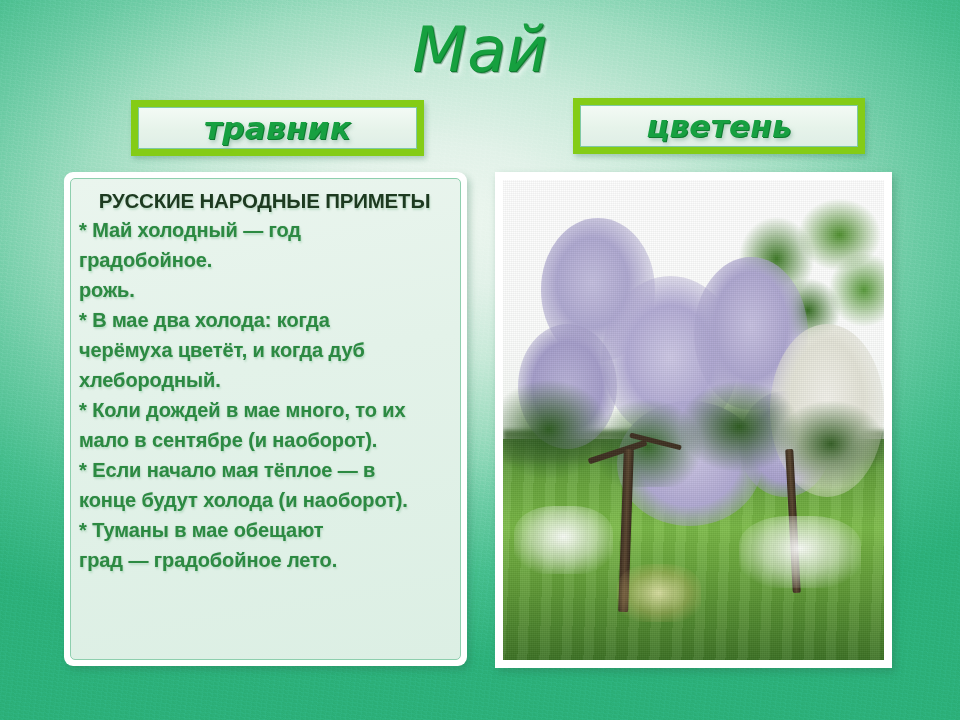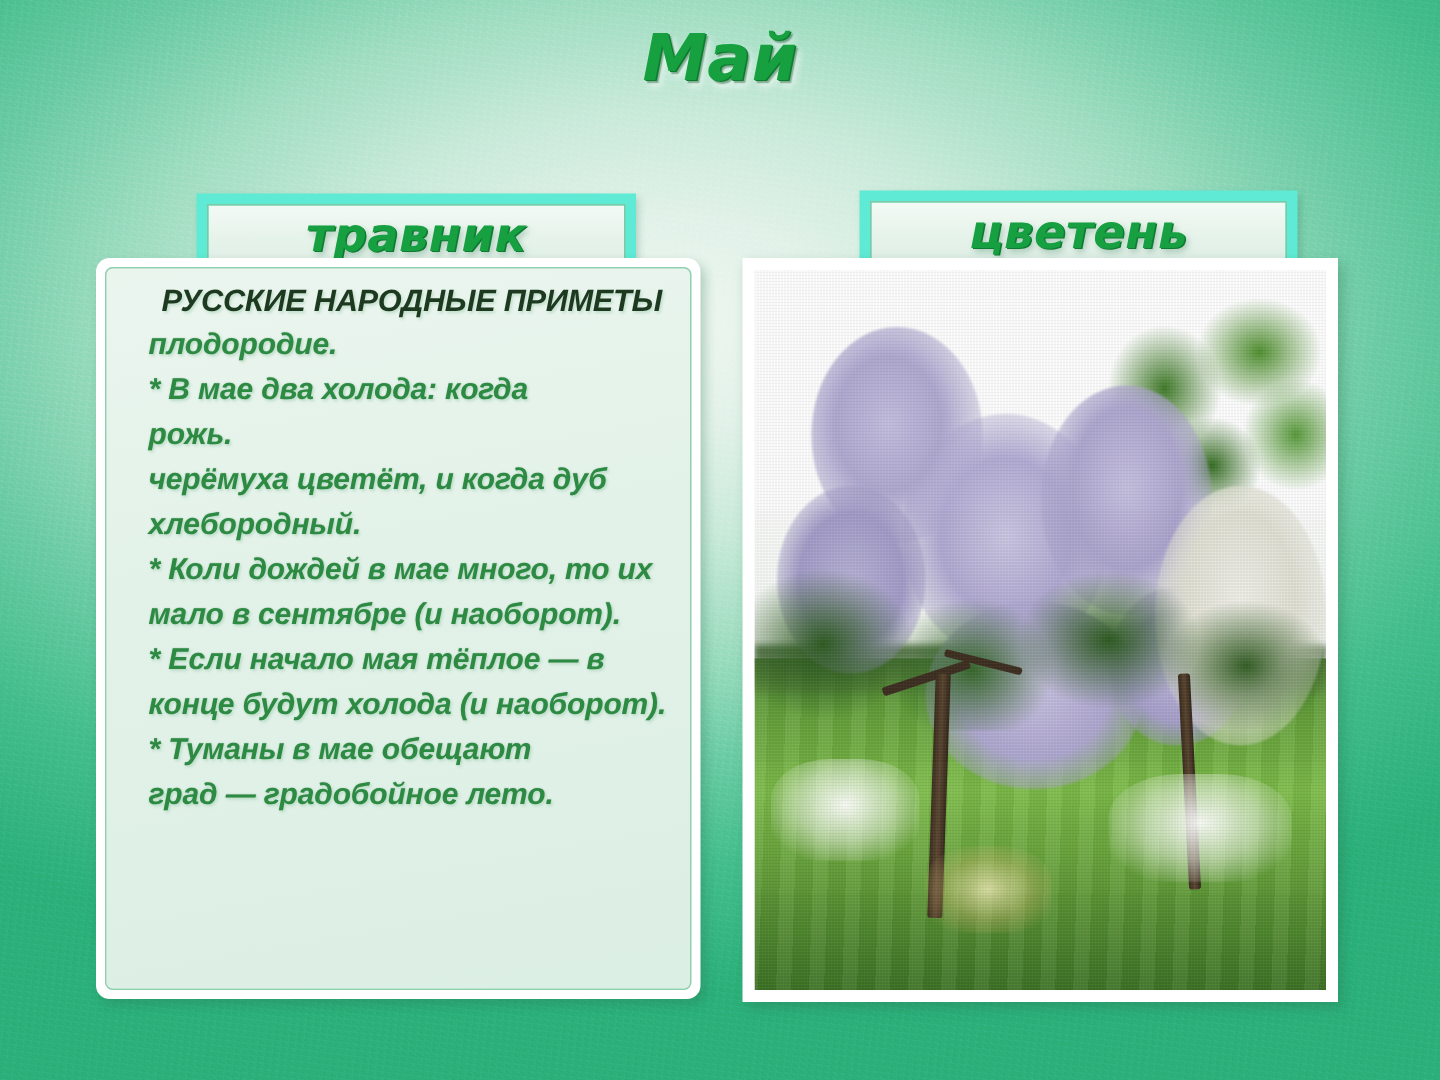--- a/index.html
+++ b/index.html
@@ -34,38 +34,37 @@
   }
   #bg-vignette{
     position:absolute; inset:0;
     background:radial-gradient(ellipse 70% 58% at 46% 32%, rgba(255,255,255,0) 55%, rgba(20,120,80,.13) 100%);
   }
 
   
   #title{
     position:absolute; left:0; right:0; top:18px;
     text-align:center;
-    font-size:43px; font-weight:bold; font-style:italic;
+    font-size:63px; font-weight:normal; font-style:italic;
     font-family:"DejaVu Sans", sans-serif;
     color:#16a03f;
     letter-spacing:.5px;
     text-shadow:
       1px 1px 0 #0e7c2f,
       2px 2px 1px rgba(10,80,35,.45),
       3px 4px 6px rgba(255,255,255,.75);
     line-height:1;
   }
 
   
   .label-box{
     position:absolute;
-    background:#5eead4;
+    background:#84cc16;
     padding:7px;
     box-shadow:2px 3px 5px rgba(40,110,80,.28);
-    margin-top:29px;
   }
   .label-box .inner{
     border:1px solid #7fc8a5;
     background:linear-gradient(180deg,#f3faf5 0%, #e6f3ea 55%, #dfeee6 100%);
     height:100%;
     display:flex; align-items:center; justify-content:center;
   }
   .label-box .txt{
     font-family:"DejaVu Sans", sans-serif;
     font-size:31px; font-weight:bold; font-style:italic;
@@ -82,23 +81,22 @@
     background:#ffffff;
     border-radius:9px;
     padding:6px;
     box-shadow:3px 4px 7px rgba(40,110,80,.30);
   }
   #text-panel .frame{
     height:100%;
     border:1px solid #8ecfae;
     border-radius:5px;
     background:linear-gradient(170deg,#eaf5ee 0%, #e3f2e9 40%, #dcefe4 100%);
-    padding:8px 10px 6px 28px;
+    padding:8px 10px 6px 8px;
     overflow:hidden;
-    font-style:italic;
   }
   #proverbs-heading{
     font-size:20.5px; font-weight:bold;
     color:#1d3a20;
     text-align:center;
     letter-spacing:-.2px;
     line-height:28px;
     text-shadow:1px 1.5px 2px rgba(190,220,200,.95);
     white-space:nowrap;
   }
@@ -207,23 +205,24 @@
 <div class="label-box" id="label-right">
   <div class="inner">
     <span class="txt">цветень</span>
   </div>
 </div>
 
 <div id="text-panel">
   <div class="frame">
     <div id="proverbs-heading">РУССКИЕ НАРОДНЫЕ ПРИМЕТЫ</div>
     <div id="proverbs-list">
-        <div class="proverb-line">плодородие.</div>
+        <div class="proverb-line">* Май холодный — год</div>
+        <div class="proverb-line">градобойное.</div>
+        <div class="proverb-line">рожь.</div>
         <div class="proverb-line">* В мае два холода: когда</div>
-        <div class="proverb-line">рожь.</div>
         <div class="proverb-line">черёмуха цветёт, и когда дуб</div>
         <div class="proverb-line">хлебородный.</div>
         <div class="proverb-line">* Коли дождей в мае много, то их</div>
         <div class="proverb-line">мало в сентябре (и наоборот).</div>
         <div class="proverb-line">* Если начало мая тёплое — в</div>
         <div class="proverb-line">конце будут холода (и наоборот).</div>
         <div class="proverb-line">* Туманы в мае обещают</div>
         <div class="proverb-line">град — градобойное лето.</div>
       </div>
   </div>

